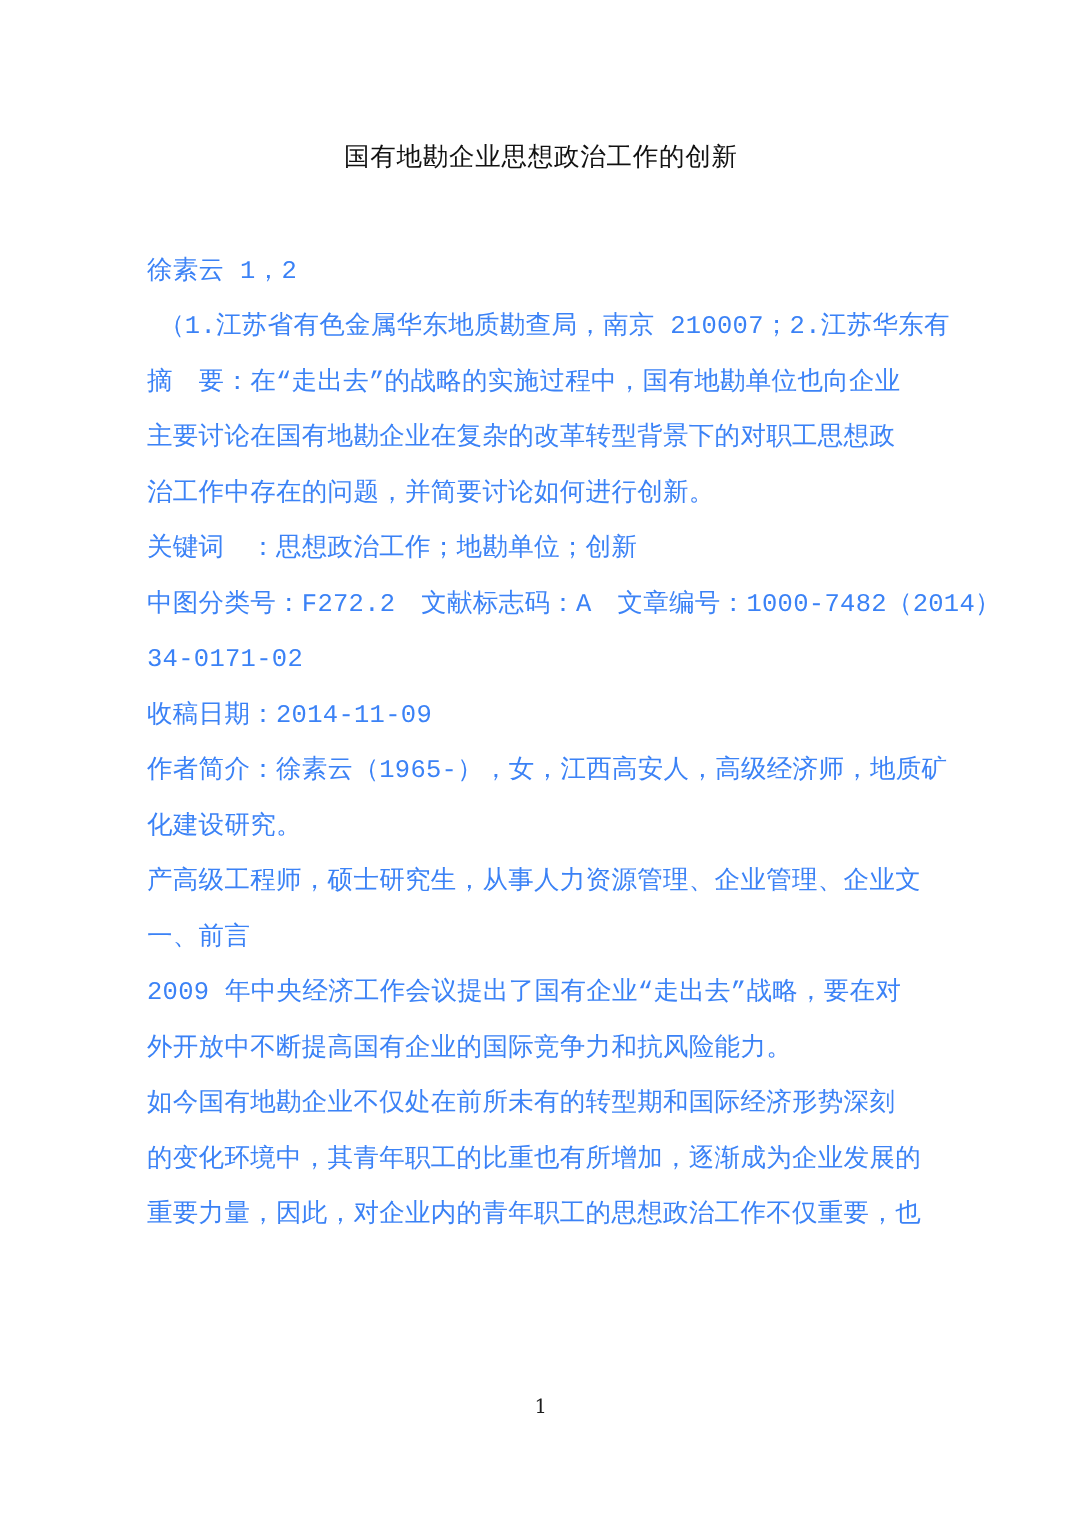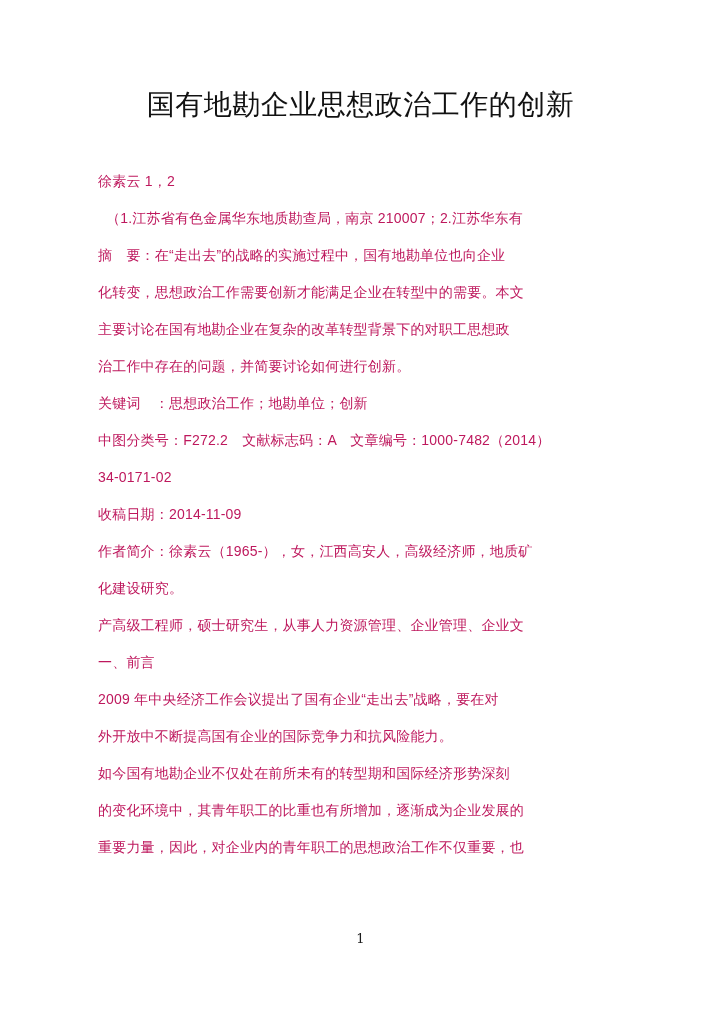--- a/index.html
+++ b/index.html
@@ -20,41 +20,41 @@
     background: #ffffff;
     overflow: hidden;
     box-sizing: border-box;
   }
   .doc-title {
     position: absolute;
     left: 0;
     top: 88px;
     width: 721px;
     text-align: center;
-    font-size: 28px;
+    font-size: 17px;
     line-height: 34px;
     letter-spacing: 0.5px;
     font-weight: 500;
     color: #111111;
     font-family: "DejaVu Serif", "Liberation Serif", serif;
   }
   .body-block {
     position: absolute;
     left: 98px;
     top: 163px;
     width: 526px;
   }
   .line {
-    font-size: 14px;
+    font-size: 17px;
     line-height: 37px;
     height: 37px;
     white-space: pre;
-    color: #be185d;
+    color: #3b82f6;
     letter-spacing: 0.2px;
-    font-family: Liberation Sans, sans-serif;
+    font-family: Liberation Mono, monospace;
   }
   .line.indent-1 {
     text-indent: 8px;
   }
   .page-number {
     position: absolute;
     left: 0;
     top: 930px;
     width: 721px;
     text-align: center;
@@ -73,21 +73,20 @@
 
   <div class="body-block">
 
     <div class="line">徐素云 1，2</div>
 
     <div class="line indent-1">（1.江苏省有色金属华东地质勘查局，南京 210007；2.江苏华东有</div>
 
 
     <div class="line">摘　要：在“走出去”的战略的实施过程中，国有地勘单位也向企业</div>
 
-    <div class="line">化转变，思想政治工作需要创新才能满足企业在转型中的需要。本文</div>
 
     <div class="line">主要讨论在国有地勘企业在复杂的改革转型背景下的对职工思想政</div>
 
     <div class="line">治工作中存在的问题，并简要讨论如何进行创新。</div>
 
     <div class="line">关键词　：思想政治工作；地勘单位；创新</div>
 
     <div class="line">中图分类号：F272.2　文献标志码：A　文章编号：1000-7482（2014）</div>
 
     <div class="line">34-0171-02</div>

